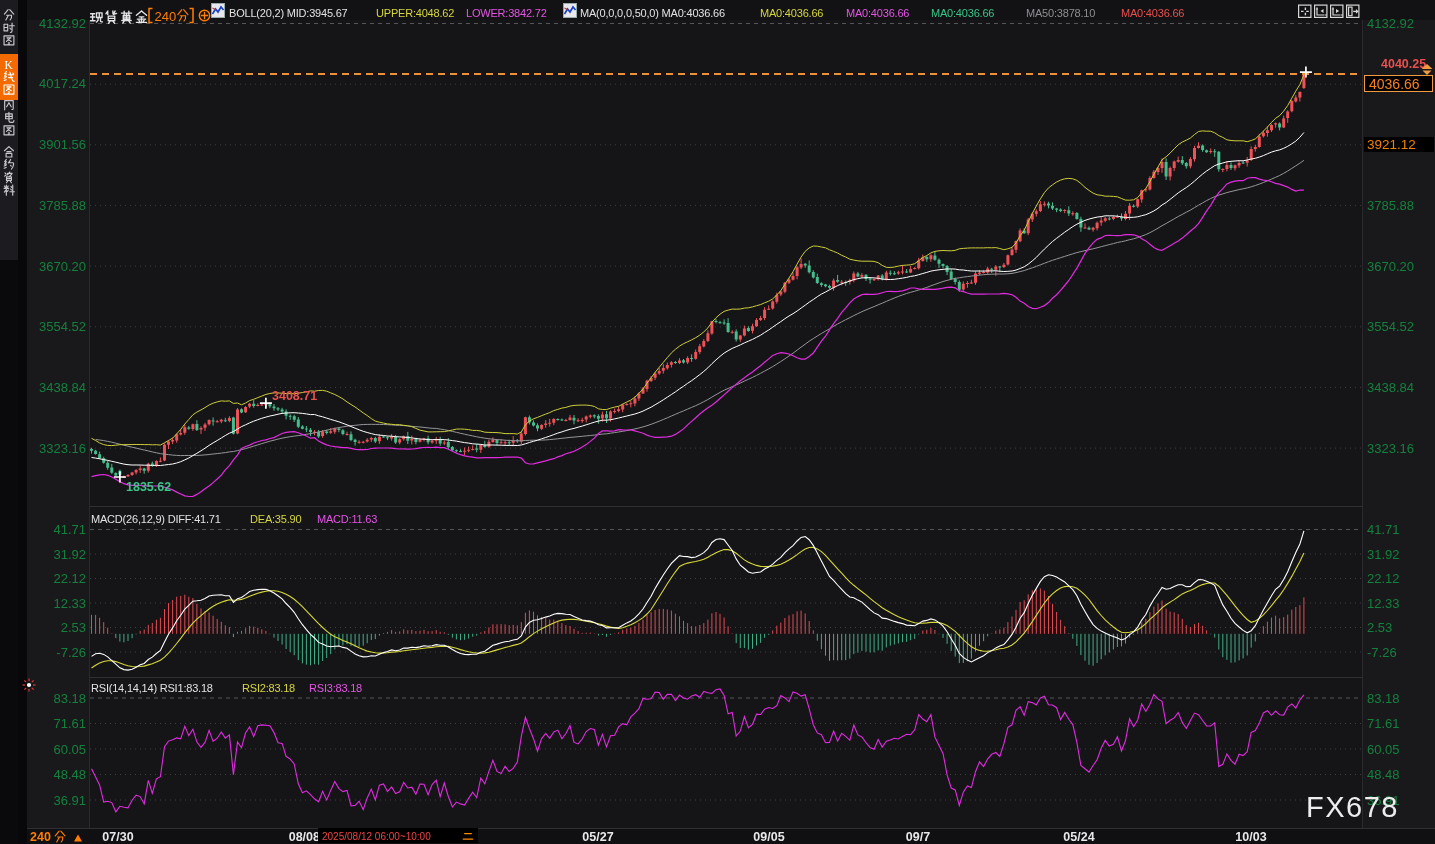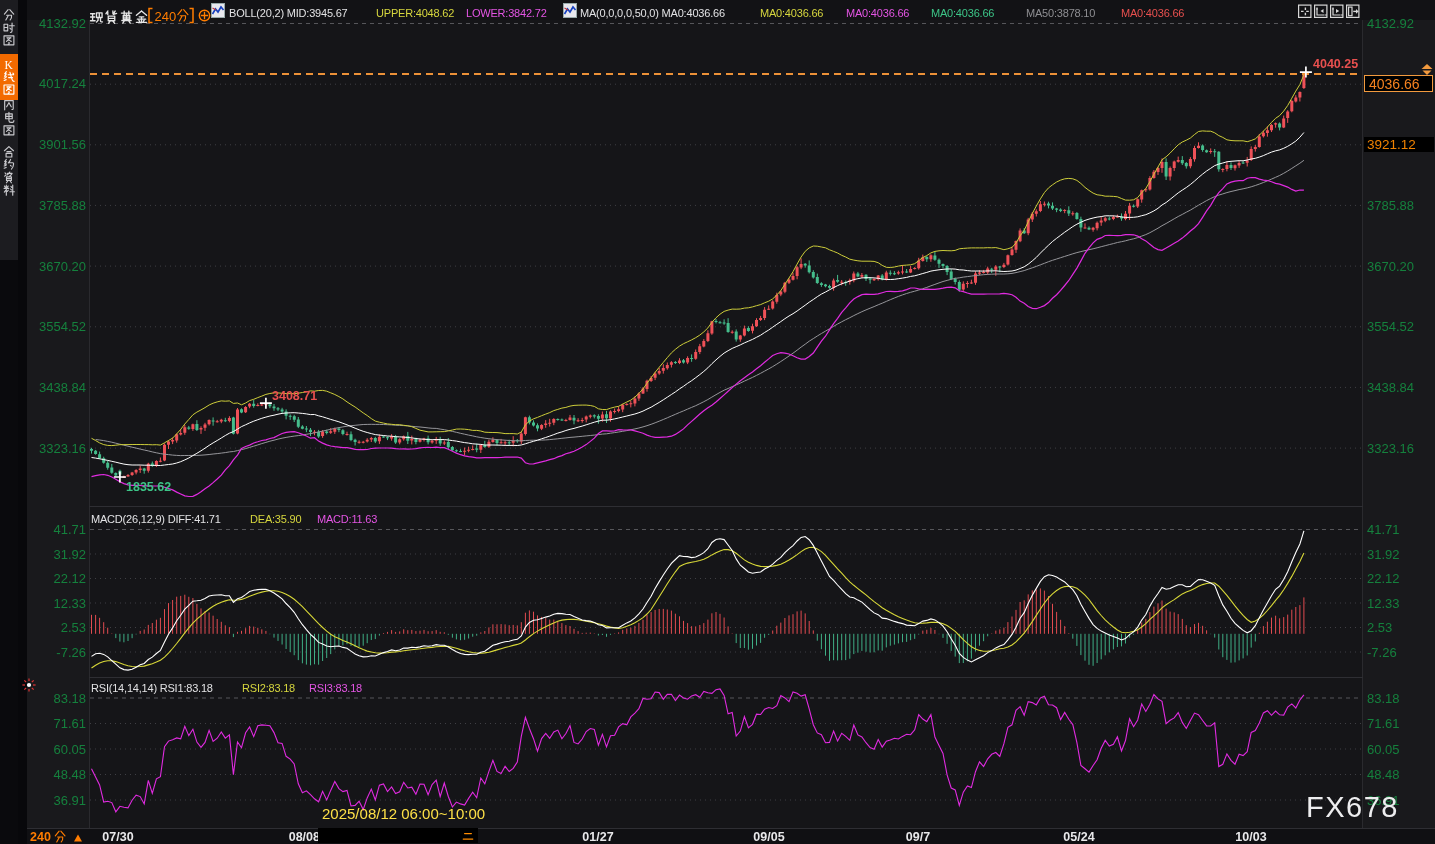--- a/index.html
+++ b/index.html
@@ -110,21 +110,21 @@
 <div class="t ax" style="right:1349px;top:716px">71.61</div>
 <div class="t ax" style="left:1367px;top:716px">71.61</div>
 <div class="t ax" style="right:1349px;top:741.5px">60.05</div>
 <div class="t ax" style="left:1367px;top:741.5px">60.05</div>
 <div class="t ax" style="right:1349px;top:767px">48.48</div>
 <div class="t ax" style="left:1367px;top:767px">48.48</div>
 <div class="t ax" style="right:1349px;top:792.5px">36.91</div>
 <div class="t ax" style="left:1367px;top:792.5px">36.91</div>
 <div class="t dt" style="left:118px;top:830px;width:60px;margin-left:-30px;text-align:center">07/30</div>
 <div class="t dt" style="left:290px;top:830px;width:60px;margin-left:-30px;text-align:right">08/08</div>
-<div class="t dt" style="left:598px;top:830px;width:60px;margin-left:-30px;text-align:center">01/27</div>
+<div class="t dt" style="left:598px;top:830px;width:60px;margin-left:-30px;text-align:center">05/27</div>
 <div class="t dt" style="left:769px;top:830px;width:60px;margin-left:-30px;text-align:center">09/05</div>
 <div class="t dt" style="left:918px;top:830px;width:60px;margin-left:-30px;text-align:center">09/7</div>
 <div class="t dt" style="left:1079px;top:830px;width:60px;margin-left:-30px;text-align:center">05/24</div>
 <div class="t dt" style="left:1251px;top:830px;width:60px;margin-left:-30px;text-align:center">10/03</div>
 <svg style="position:absolute;left:0;top:0" width="20" height="260">
       <rect x="0" y="54" width="18" height="46" fill="#f26a00"></rect>
       <g transform="translate(3.2,9) scale(0.8214)">
         <path d="M6 0.8L1.5 6.2M8 0.8L12.8 6.2M4.2 7.6H10.2M10.2 7.6Q10.6 11.6 8.4 13.4M6.4 7.6L3.2 13.4" fill="none" stroke="#c9c9cd" stroke-width="1.40" stroke-linecap="round" stroke-linejoin="round"></path>
       </g>
       <g transform="translate(3.2,21.8) scale(0.8214)">
@@ -230,21 +230,21 @@
         <path d="M7.2 6.2h3.4v1.4H7.2z" fill="#d8d8d8"></path>
         <path d="M10 4.6l2.6 2.3-2.6 2.3z" fill="#d8d8d8"></path>
       </g>
     </svg>
 <div class="t w tb" style="left:91px;top:512px">MACD(26,12,9) DIFF:41.71</div>
 <div class="t y tb" style="left:250px;top:512px">DEA:35.90</div>
 <div class="t m tb" style="left:317px;top:512px">MACD:11.63</div>
 <div class="t w tb" style="left:91px;top:681px">RSI(14,14,14) RSI1:83.18</div>
 <div class="t y tb" style="left:242px;top:681px">RSI2:83.18</div>
 <div class="t m tb" style="left:309px;top:681px">RSI3:83.18</div>
-<div class="t r lbl" style="left:1313px;top:57px">4040.25</div>
+<div class="t r lbl" style="left:1381px;top:57px">4040.25</div>
 <div class="t r lbl" style="left:272px;top:389px">3408.71</div>
 <div class="t g lbl" style="left:126px;top:480px">1835.62</div>
 <div style="position:absolute;left:1364px;top:75px;width:69px;height:17px;background:#000;border:1px solid #f29a3e"></div>
 <div class="t" style="left:1369px;top:77px;color:#f5821f;font-size:14px">4036.66</div>
 <svg style="position:absolute;left:1420px;top:64px" width="14" height="12">
       <path d="M7 0L1.5 5h11z" fill="#f29a3e"></path>
       <path d="M2.5 6.5h9l-4.5 4.5z" fill="#f29a3e"></path>
     </svg>
 <div style="position:absolute;left:1364px;top:137px;width:70px;height:15px;background:#000"></div>
 <div class="t" style="left:1367px;top:137px;color:#f08200;font-size:13.5px">3921.12</div>
@@ -260,19 +260,19 @@
       <line x1="11.83" y1="6.17" x2="13.67" y2="4.33" stroke="#e03535" stroke-width="1.2"></line>
     </svg>
 <svg style="position:absolute;left:30px;top:829px" width="60" height="16">
       <text x="0" y="12" font-family="Liberation Sans" font-size="12.5" font-weight="bold" fill="#ff7d00">240</text>
       <g transform="translate(24,1.5) scale(0.8571)">
         <path d="M6 0.8L1.5 6.2M8 0.8L12.8 6.2M4.2 7.6H10.2M10.2 7.6Q10.6 11.6 8.4 13.4M6.4 7.6L3.2 13.4" fill="none" stroke="#ff7d00" stroke-width="1.34" stroke-linecap="round" stroke-linejoin="round"></path>
       </g>
       <path d="M44 12.5l4-7 4 7z" fill="#ff7d00"></path>
     </svg>
 <div style="position:absolute;left:318px;top:828px;width:160px;height:15px;background:#000"></div>
-    <div class="t" style="left:322px;top:806px;color:#fde047;font-size:15px">2025/08/12 06:00~10:00</div>
+    <div class="t" style="left:322px;top:829px;color:#ef4444;font-size:10px">2025/08/12 06:00~10:00</div>
     <svg style="position:absolute;left:462px;top:830px" width="14" height="14">
       <g transform="translate(0,0) scale(0.8571)">
         <path d="M3 4.2H11M1.4 10.6H12.6" fill="none" stroke="#ff8c00" stroke-width="1.34" stroke-linecap="round" stroke-linejoin="round"></path>
       </g>
     </svg>
 <div class="t" style="left:1306px;top:800px;color:#ededef;font-size:29px;letter-spacing:1.5px">FX678</div>
 </div>
 </body></html>

